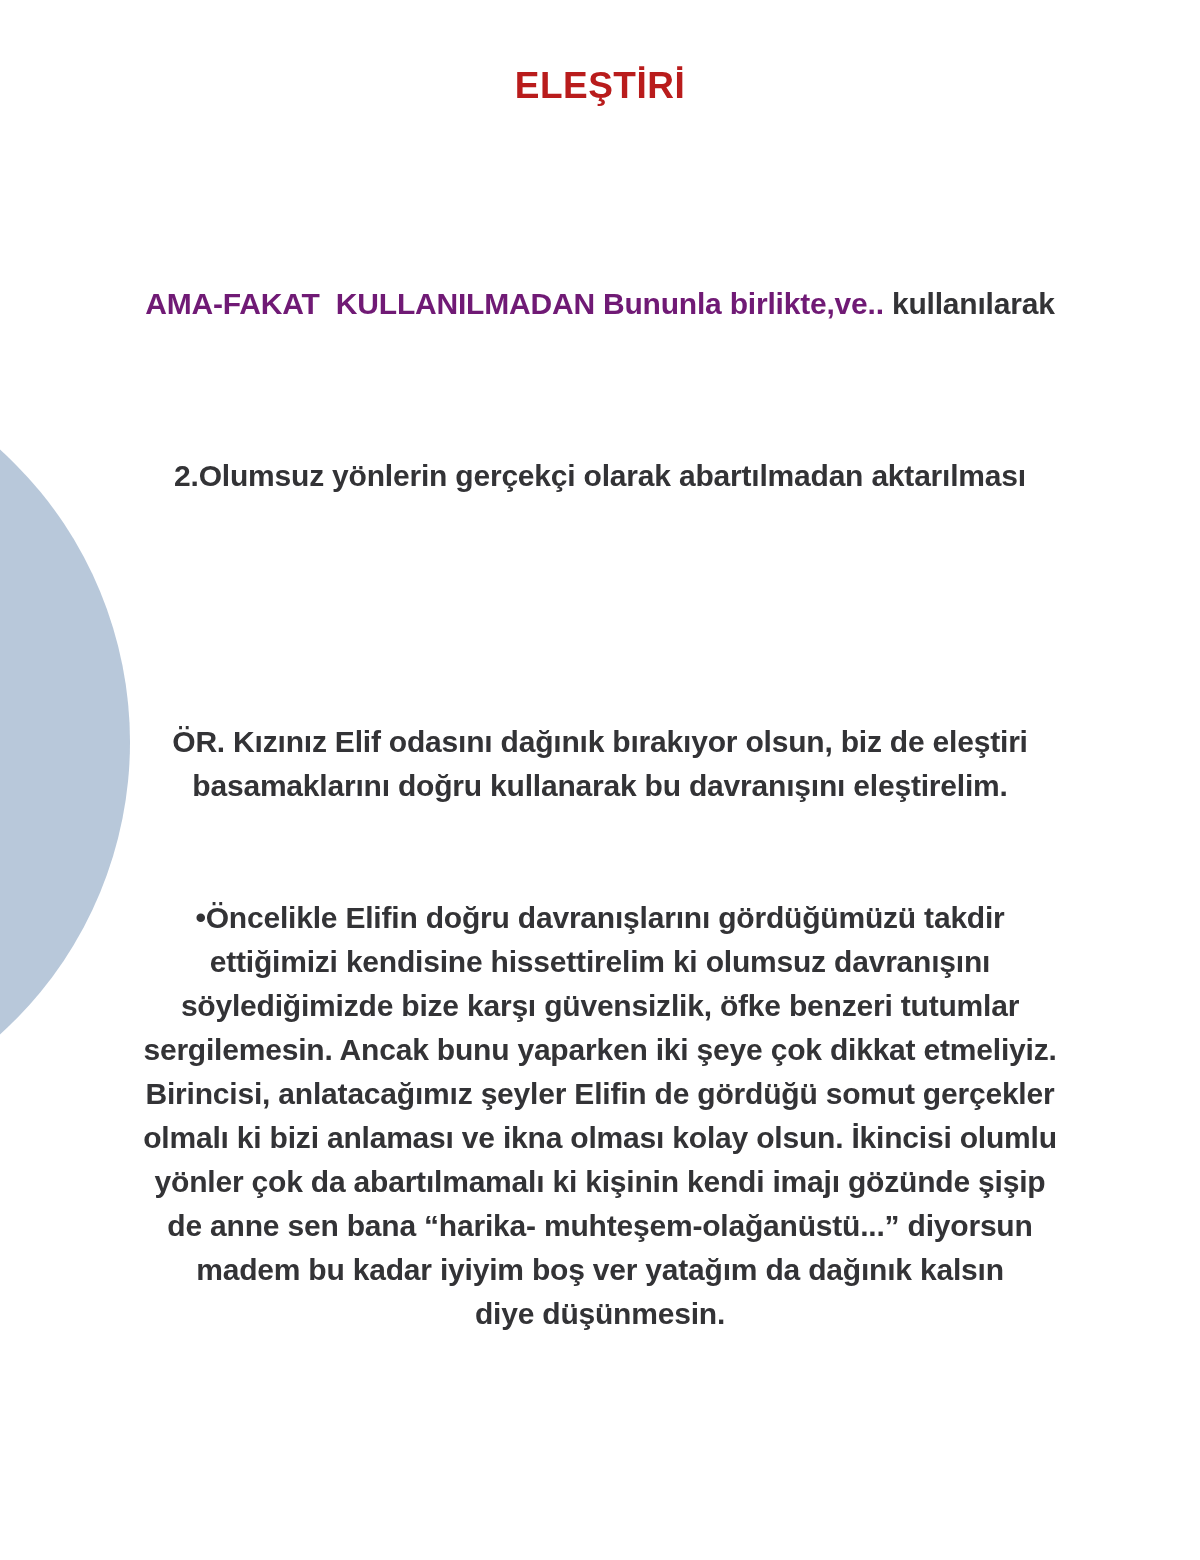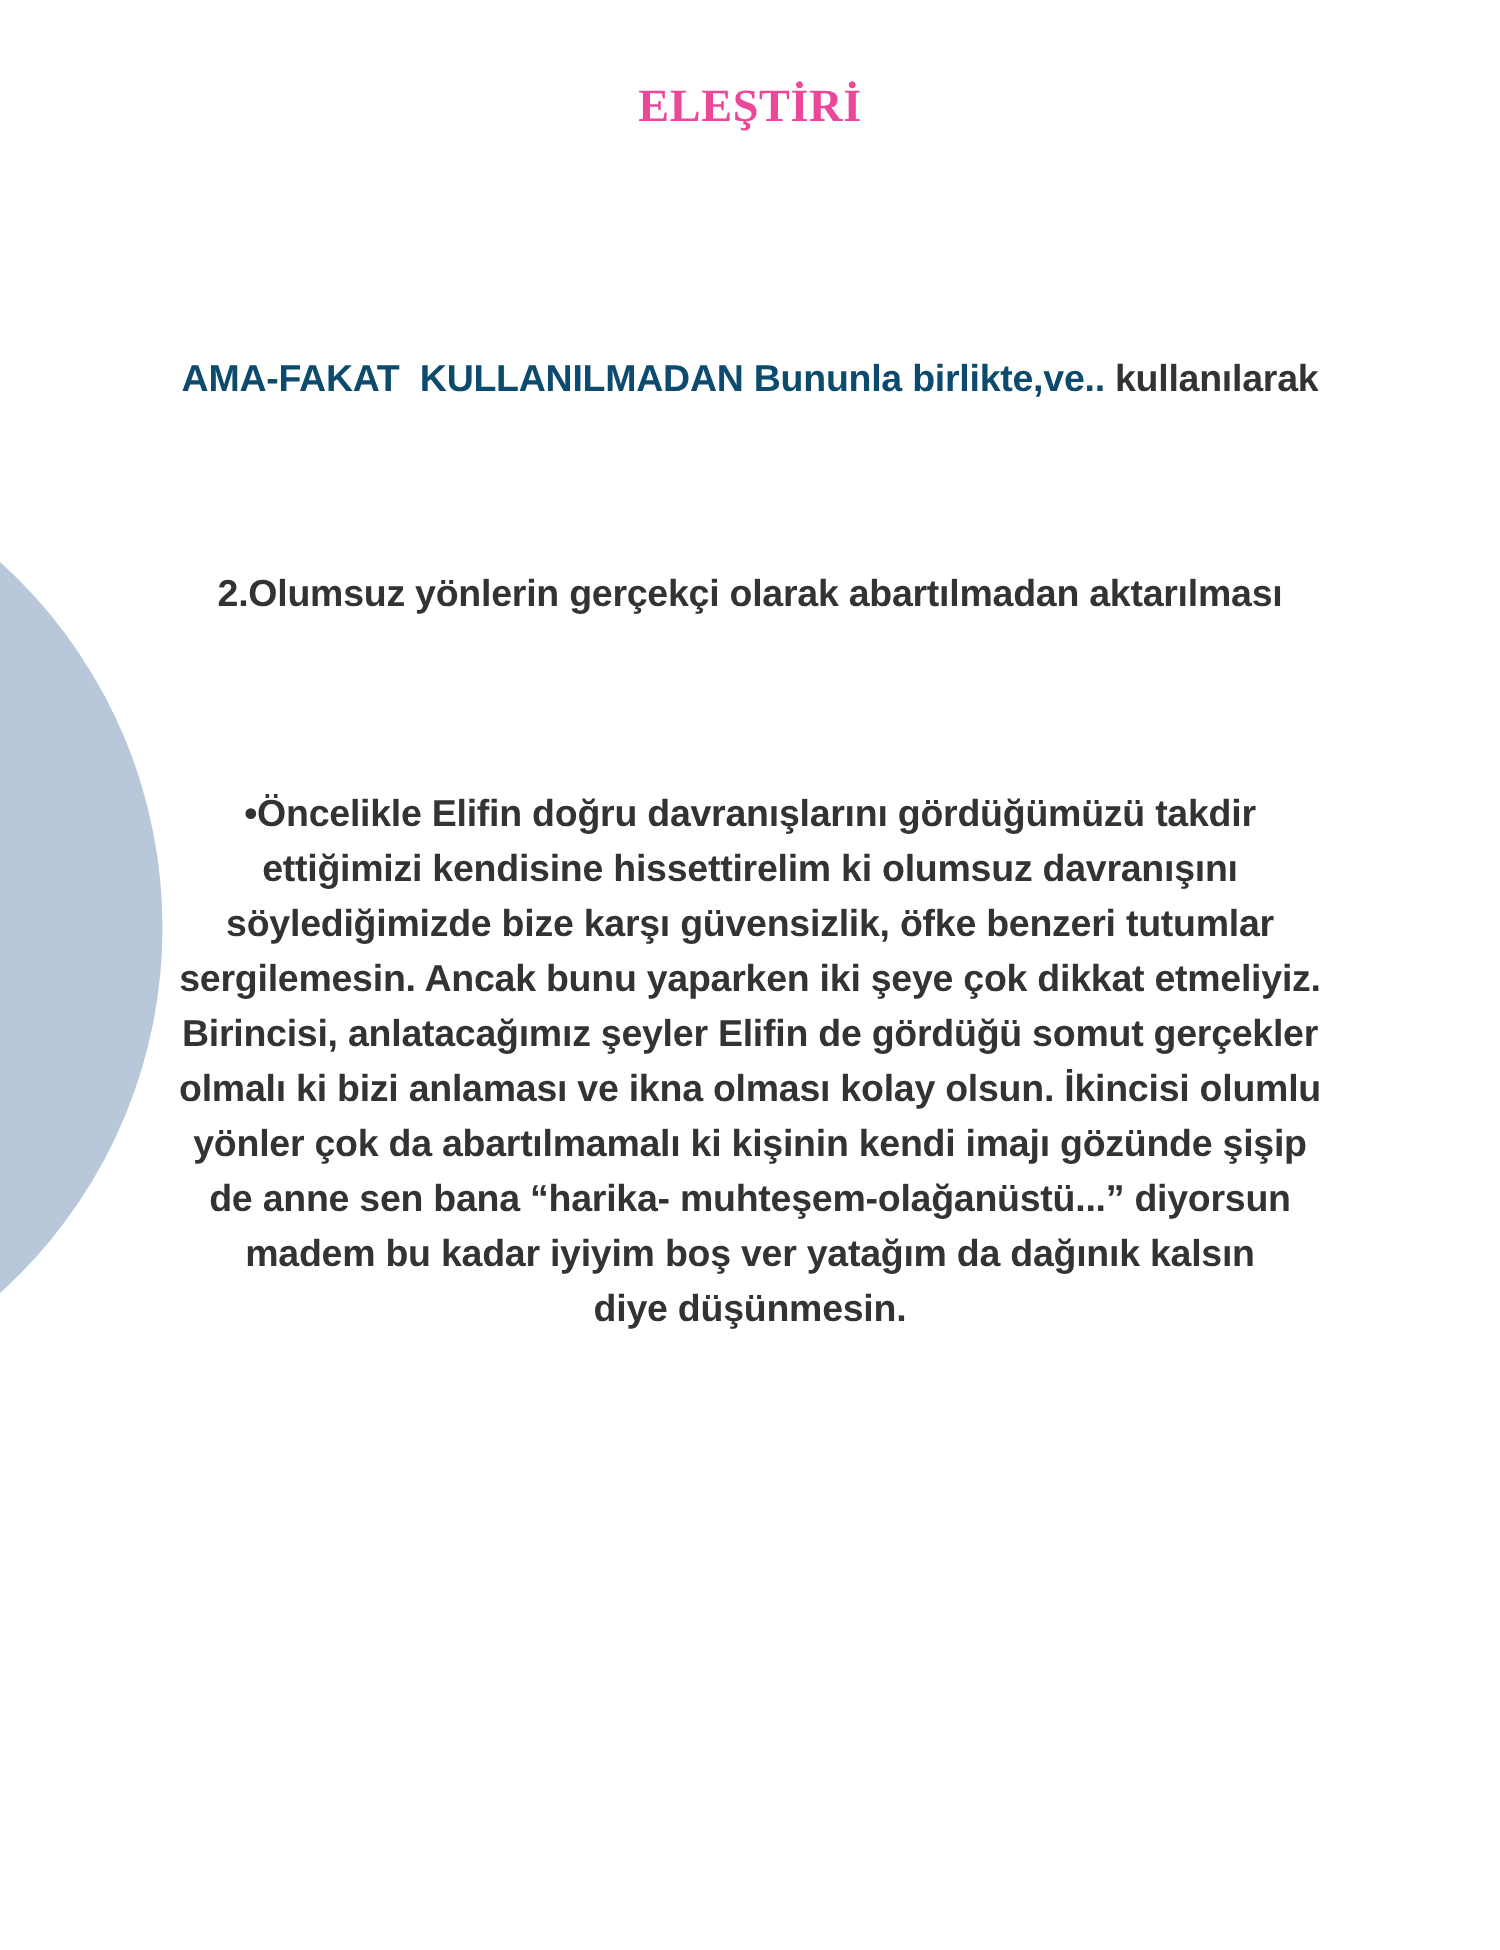--- a/index.html
+++ b/index.html
@@ -34,45 +34,46 @@
     font-size: 30px;
     line-height: 44px;
     white-space: pre-line;
     letter-spacing: -0.2px;
   }
   .page-title {
     margin: 20px 0 0 0;
     font-size: 37px;
     line-height: 44px;
     letter-spacing: 0.5px;
-    color: #ec4899;
+    color: #b91c1c;
     font-weight: 800;
-    font-family: Liberation Serif, serif;
   }
   p { margin: 0; }
   .intro-1 { margin-top: 44px; }
   .intro-ama { margin-top: 42px; }
   .intro-2 { margin-top: 40px; }
   .example { margin-top: 134px; }
   .bullet-1 { }
-  .blue-em { color: #0c4a6e; }
+  .blue-em { color: #701a75; }
 </style>
 </head>
 <body>
 
 <div class="page">
   <div class="decor-circle"></div>
   <div class="content">
     <h1 class="page-title">ELEŞTİRİ</h1>
 
 
     <p class="intro-ama"><span class="blue-em">AMA-FAKAT&nbsp; KULLANILMADAN Bununla birlikte,ve..</span><span> kullanılarak</span></p>
 
     <p class="intro-2">2.Olumsuz yönlerin gerçekçi olarak abartılmadan aktarılması</p>
 
+    <p class="example">ÖR. Kızınız Elif odasını dağınık bırakıyor olsun, biz de eleştiri
+basamaklarını doğru kullanarak bu davranışını eleştirelim.</p>
 
     <p class="bullet-1">•Öncelikle Elifin doğru davranışlarını gördüğümüzü takdir
 ettiğimizi kendisine hissettirelim ki olumsuz davranışını
 söylediğimizde bize karşı güvensizlik, öfke benzeri tutumlar
 sergilemesin. Ancak bunu yaparken iki şeye çok dikkat etmeliyiz.
 Birincisi, anlatacağımız şeyler Elifin de gördüğü somut gerçekler
 olmalı ki bizi anlaması ve ikna olması kolay olsun. İkincisi olumlu
 yönler çok da abartılmamalı ki kişinin kendi imajı gözünde şişip
 de anne sen bana “harika- muhteşem-olağanüstü...” diyorsun
 madem bu kadar iyiyim boş ver yatağım da dağınık kalsın

